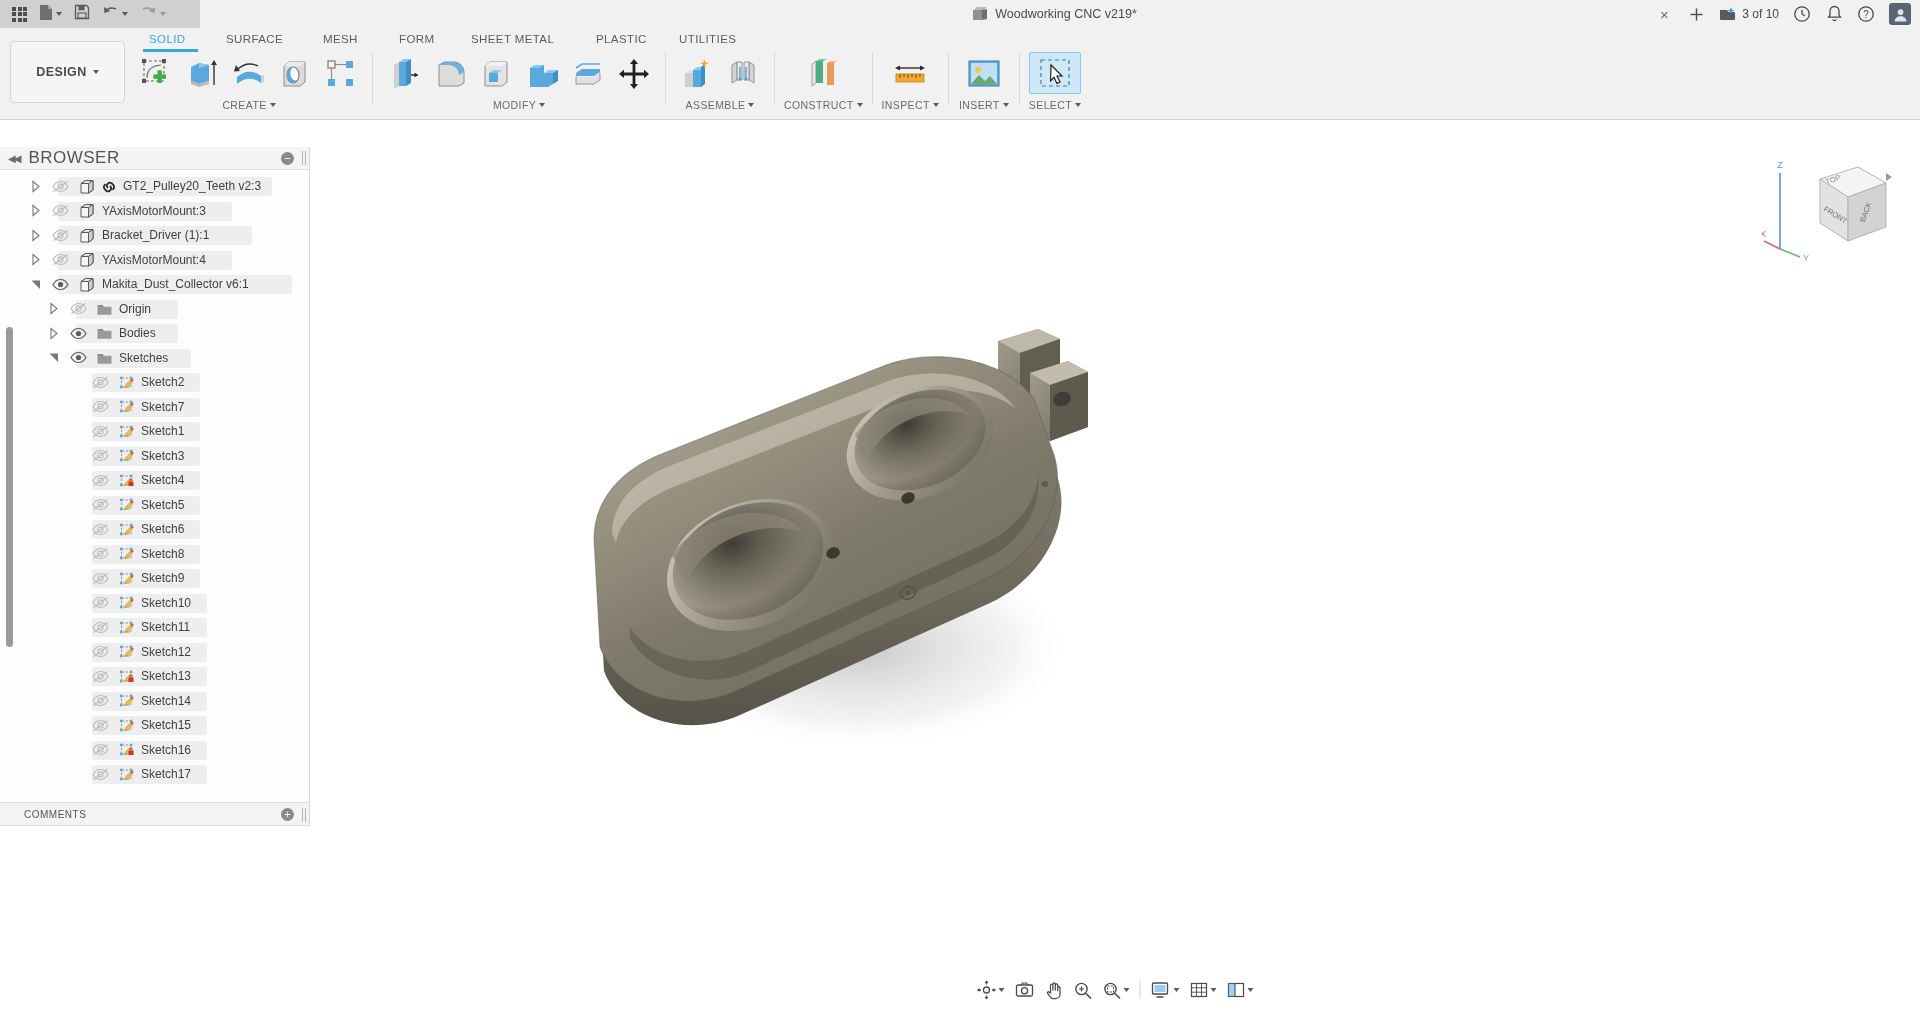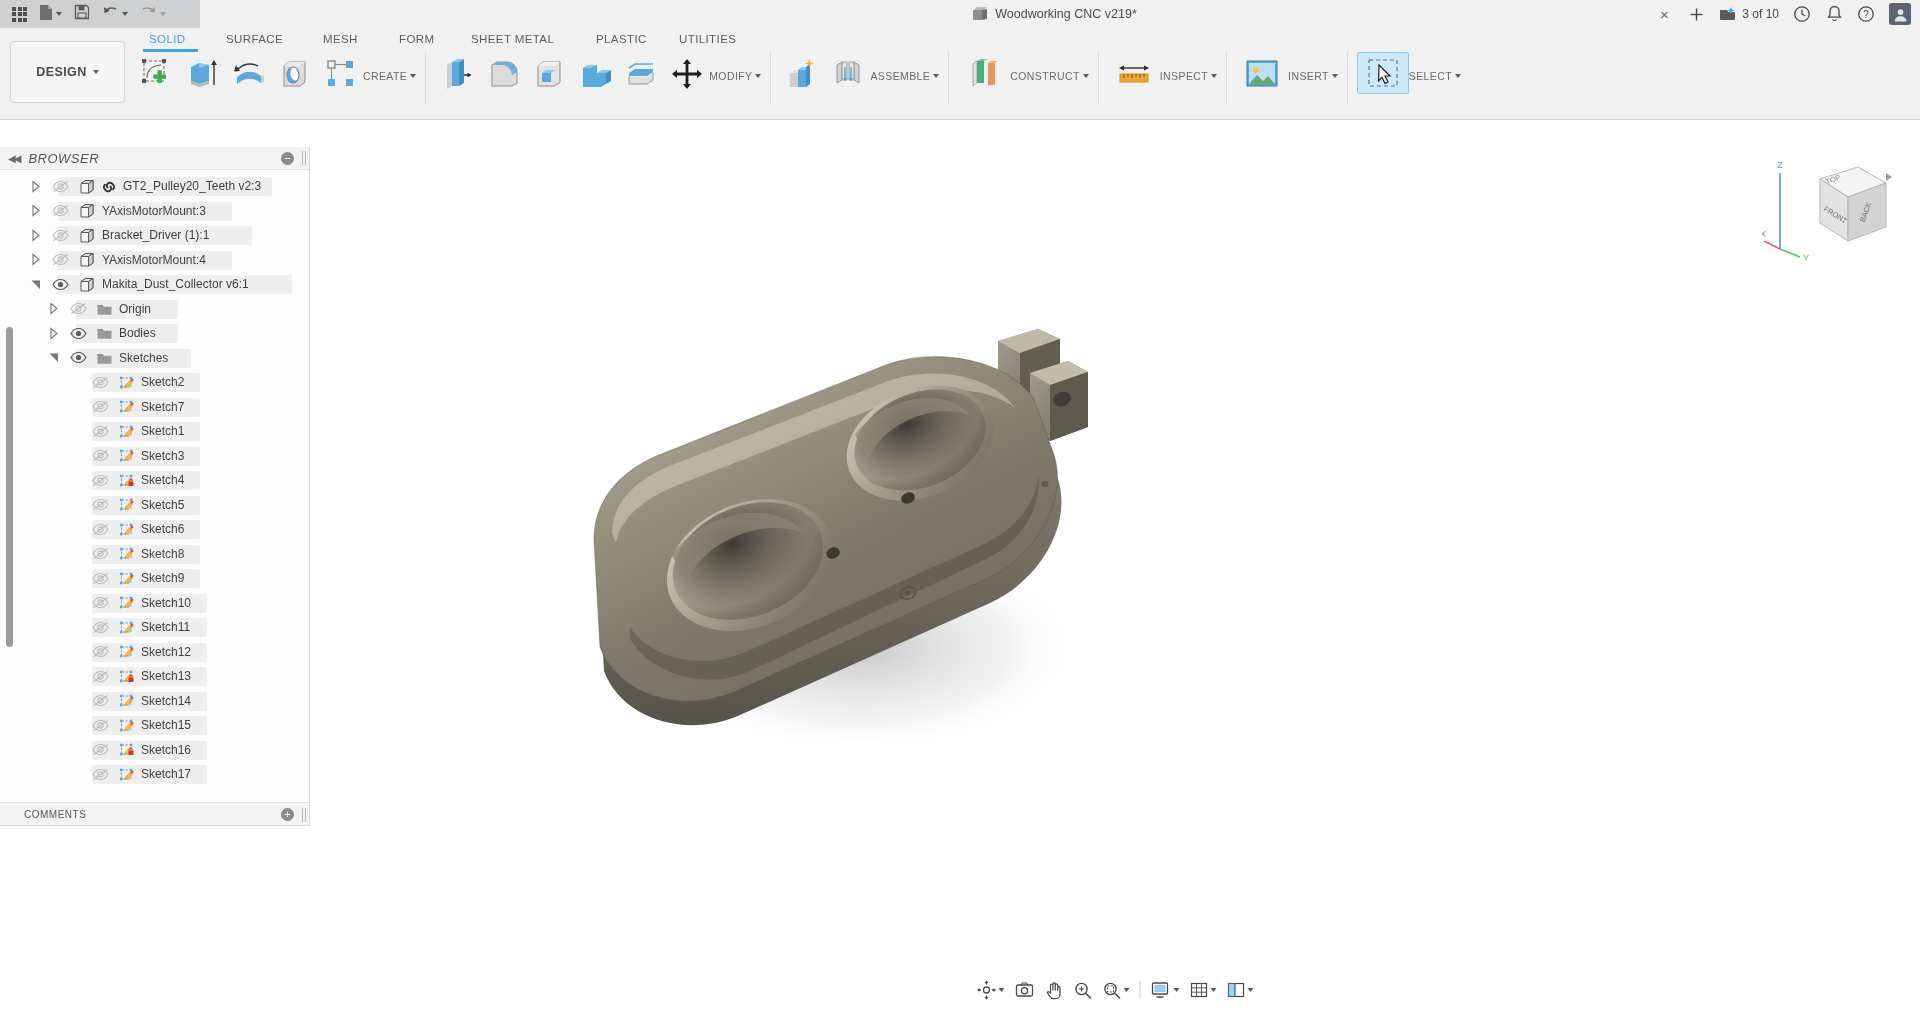--- a/index.html
+++ b/index.html
@@ -109,21 +109,21 @@
     position: absolute; top: 5px; left: 0; right: 8px; height: 20px; display: flex;
   }
   .rtab {
     font-size: 11.5px; color: #5c5c5c; letter-spacing: .4px;
     position: absolute; top: 0; white-space: nowrap;
   }
   .rtab.active { color: #3aa6e0; }
   .groups {
     position: absolute; top: 24px; left: 0; right: 0; bottom: 0; display: flex; align-items: flex-start;
   }
-  .grp { display: flex; flex-direction: row; align-items: center; padding: 0 4px; position: relative; }
+  .grp { display: flex; flex-direction: column; align-items: center; padding: 0 4px; position: relative; }
   .grp-row { display: flex; align-items: flex-start; gap: 2px; height: 44px; }
   .grp-lbl {
     font-size: 10.5px; color: #6a6a6a; letter-spacing: .4px; margin-top: 3px;
     display: flex; align-items: center; gap: 3px; white-space: nowrap;
   }
   .grp-sep { width: 1px; background: #d9d9d9; height: 52px; margin: 0 5px; align-self: flex-start; }
   .btn {
     width: 44px; height: 44px; display: flex; align-items: center; justify-content: center;
     border-radius: 2px; position: relative;
   }
@@ -137,21 +137,21 @@
   .browser {
     position: absolute; left: 0; top: 147px; width: 310px; bottom: 215px;
     background: #fdfdfd; border-right: 1px solid #d8d8d8;
   }
   .browser-hdr {
     height: 23px; background: #f3f3f3; border-bottom: 1px solid #e0e0e0;
     display: flex; align-items: center; gap: 9px; padding-left: 8px;
     position: relative;
   }
   .collapse-ic { color: #6b6b6b; font-size: 10px; letter-spacing: -2px; }
-  .browser-title { font-size: 13px; color: #555; letter-spacing: .5px; font-style: italic; }
+  .browser-title { font-size: 17px; color: #555; letter-spacing: .5px; }
   .hdr-dot {
     position: absolute; right: 15px; top: 5px; width: 13px; height: 13px;
     border-radius: 50%; background: #8a8a8a; color: #fff;
     display: flex; align-items: center; justify-content: center; font-size: 11px; line-height: 1;
   }
   .hdr-grip { position: absolute; right: 3px; top: 4px; width: 4px; height: 14px;
     border-left: 1px solid #b5b5b5; border-right: 1px solid #b5b5b5; }
 
   .tree { position: absolute; top: 23px; left: 0; right: 0; bottom: 0; overflow: hidden; padding-top: 4px; }
   .trow {

